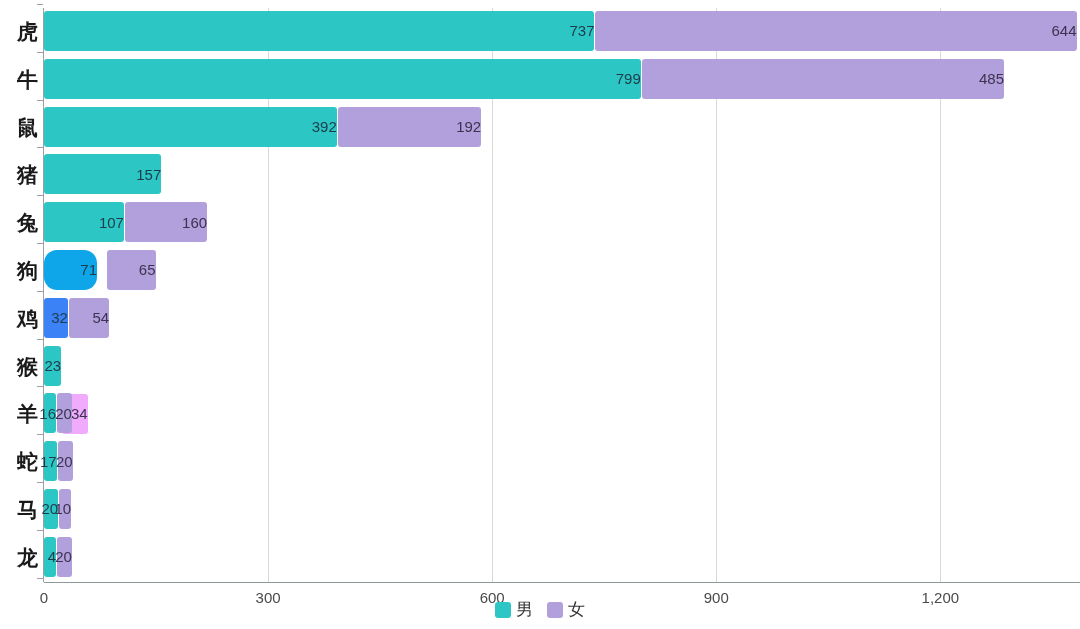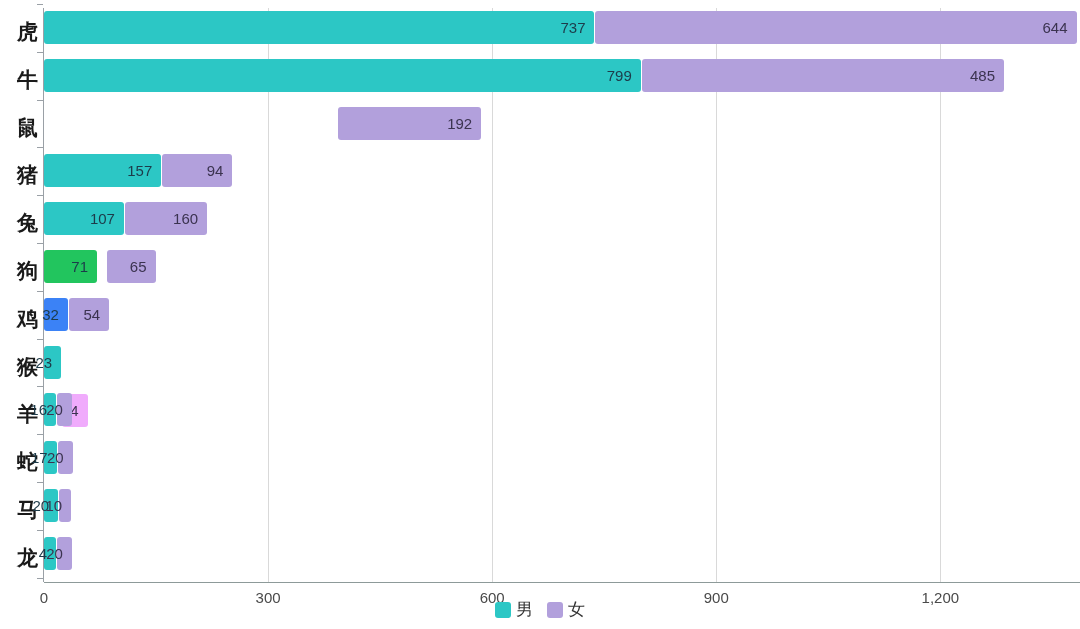--- a/index.html
+++ b/index.html
@@ -61,26 +61,25 @@
     transform: translateY(-50%);
     font-size: 21px;
     font-weight: bold;
     color: #1a1a1a;
     white-space: nowrap;
     line-height: 1;
   }
   .seg {
     position: absolute;
     top: 0;
-    height: 33px;
+    height: 40px;
     border-radius: 3px;
     display: flex;
     align-items: center;
     justify-content: flex-end;
-    padding-right: 9px;
     font-size: 15px;
     color: #2e2a3a;
     white-space: nowrap;
     overflow: visible;
   }
   .seg-male   { background: #2cc7c5; color: #1d3b4a; }
   .seg-female { background: #b2a0dc; color: #3b3350; }
 
   
   .xlabel {
@@ -154,35 +153,35 @@
         <div class="seg seg-male" title="男: 737" style="left: 44px; width: 550.492px; background: rgb(44, 199, 197);">737</div>
         <div class="seg seg-female" title="女: 644" style="left: 595.492px; width: 481.027px; background: rgb(178, 160, 220);">644</div>
       </div>
       <div class="bar-row" style="top: 58.7px;">
         <div class="cat-label">牛</div>
         <div class="seg seg-male" title="男: 799" style="left: 44px; width: 596.802px; background: rgb(44, 199, 197);">799</div>
         <div class="seg seg-female" title="女: 485" style="left: 641.802px; width: 362.264px; background: rgb(178, 160, 220);">485</div>
       </div>
       <div class="bar-row" style="top: 106.5px;">
         <div class="cat-label">鼠</div>
+        <div class="seg seg-male" title="男: 392" style="left: 44px; width: 292.799px; background: rgb(44, 199, 197);">392</div>
         <div class="seg seg-female" title="女: 192" style="left: 337.799px; width: 143.412px; background: rgb(178, 160, 220);">192</div>
       </div>
       <div class="bar-row" style="top: 154.3px;">
         <div class="cat-label">猪</div>
         <div class="seg seg-male" title="男: 157" style="left: 44px; width: 117.269px; background: rgb(44, 199, 197);">157</div>
-        <div class="seg seg-female" title="女: 94" style="left: 162.269px; width: 70.212px; background: rgb(178, 160, 220);">94</div>
       </div>
       <div class="bar-row" style="top: 202.1px;">
         <div class="cat-label">兔</div>
         <div class="seg seg-male" title="男: 107" style="left: 44px; width: 79.9221px; background: rgb(44, 199, 197);">107</div>
         <div class="seg seg-female" title="女: 110" style="left: 124.922px; width: 82.1629px; background: rgb(178, 160, 220);">160</div>
       </div>
       <div class="bar-row" style="top: 249.9px;">
         <div class="cat-label">狗</div>
-        <div class="seg seg-male" title="男: 71" style="left: 44px; width: 53.0324px; background: #22c55e;">71</div>
+        <div class="seg seg-male" title="男: 71" style="left: 44px; width: 53.0324px; background: #0ea5e9; border-radius: 13px;">71</div>
         <div class="seg seg-female" title="女: 65" style="left: 107px; width: 48.5508px; background: rgb(178, 160, 220);">65</div>
       </div>
       <div class="bar-row" style="top: 297.7px;">
         <div class="cat-label">鸡</div>
         <div class="seg seg-male" title="男: 32" style="left: 44px; width: 23.9019px; background: #3b82f6;">32</div>
         <div class="seg seg-female" title="女: 54" style="left: 68.9019px; width: 40.3345px; background: rgb(178, 160, 220);">54</div>
       </div>
       <div class="bar-row" style="top: 345.5px;">
         <div class="cat-label">猴</div>
         <div class="seg seg-male" title="男: 23" style="left: 44px; width: 17.1795px; background: rgb(44, 199, 197);">23</div>

